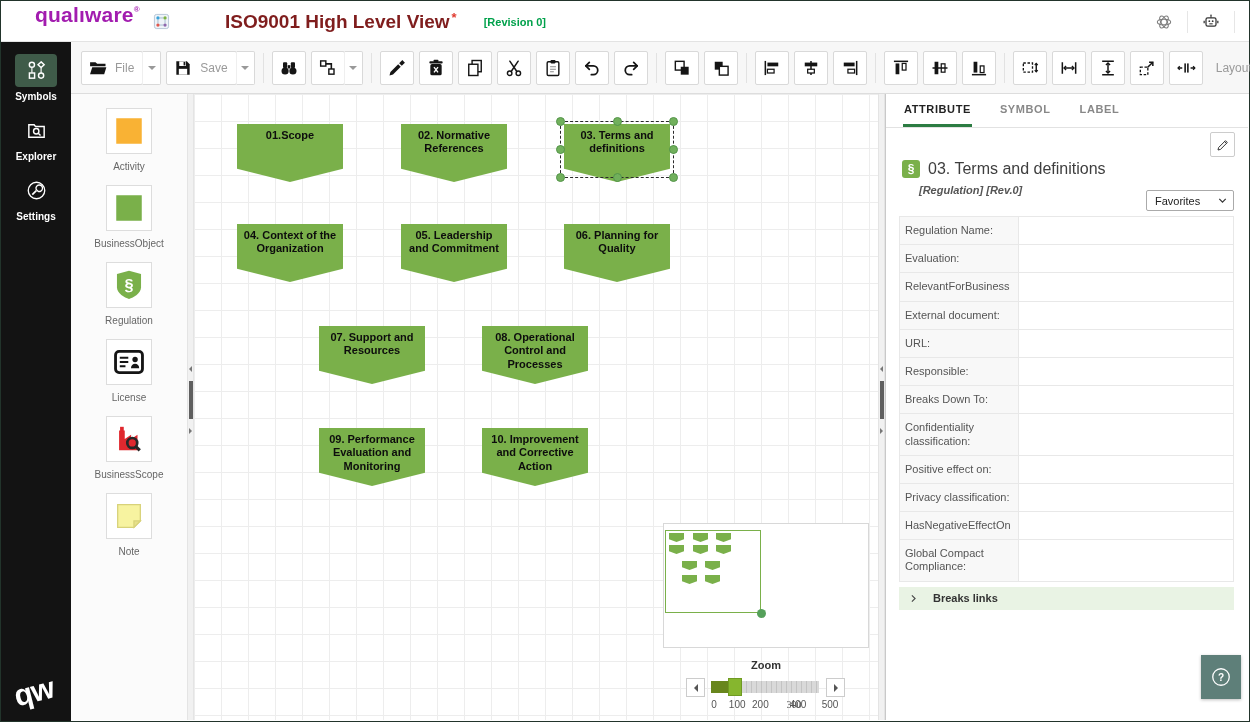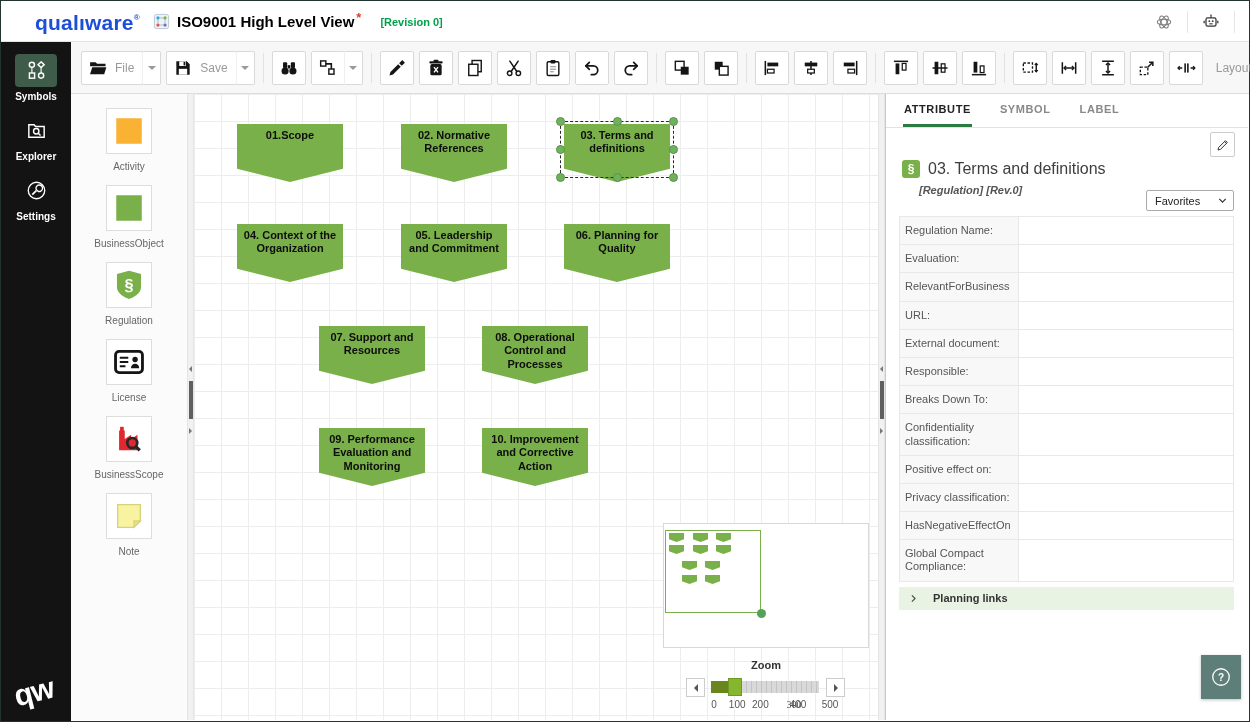--- a/index.html
+++ b/index.html
@@ -2,26 +2,26 @@
 <html><head>
 <meta charset="utf-8">
 <style>
   * { box-sizing: border-box; margin: 0; padding: 0; }
   html,body { width:1250px; height:722px; overflow:hidden; }
   body { font-family:"Liberation Sans", sans-serif; background:#fff; position:relative; }
   .app { position:absolute; inset:0; border:1px solid #22342b; background:#fff; }
 
   
   .top-header { position:absolute; left:0; top:0; right:0; height:41px; background:#fff; border-bottom:1px solid #e3e3e3; }
-  .brand { position:absolute; left:34px; top:10px; font-size:21px; font-weight:bold; color:#1d4ed8; letter-spacing:.2px; }
+  .brand { position:absolute; left:34px; top:2px; font-size:21px; font-weight:bold; color:#a21caf; letter-spacing:.2px; }
   .brand sup { font-size:8px; vertical-align:top; position:relative; top:2px; }
   .title-group { position:absolute; left:152px; top:0; height:41px; display:flex; align-items:center; gap:7px; }
-  .doc-title { font-size:15px; font-weight:bold; color:#000000; }
+  .doc-title { font-size:19px; font-weight:bold; color:#7f1d1d;margin-left:48px; }
   .doc-star { color:#e03c31; font-weight:bold; font-size:13px; position:relative; top:-4px; margin-left:1px; }
-  .doc-rev { font-size:11px; font-weight:600; color:#00a14b; margin-left:12px; }
+  .doc-rev { font-size:11px; font-weight:600; color:#00a14b; margin-left:20px; }
   .header-icons { position:absolute; right:14px; top:0; height:41px; display:flex; align-items:center; gap:12px; }
   .hdr-icon { width:22px; height:22px; display:grid; place-items:center; cursor:pointer; }
   .hdr-sep { width:1px; height:22px; background:#e6e6e6; }
 
   
   .nav { position:absolute; left:0; top:41px; bottom:0; width:70px; background:#131313; }
   .nav-item { margin-top:12px; display:flex; flex-direction:column; align-items:center; cursor:pointer; }
   .nav-icon-box { width:42px; height:33px; border-radius:4px; display:grid; place-items:center; }
   .nav-item.active .nav-icon-box { background:#3f5b49; }
   .nav-label { margin-top:4px; font-size:10px; font-weight:bold; color:#fff; }
@@ -675,25 +675,25 @@
             </div>
             <div class="field-row">
               <div class="field-label">Evaluation:</div>
               <div class="field-value"></div>
             </div>
             <div class="field-row">
               <div class="field-label">RelevantForBusiness</div>
               <div class="field-value"></div>
             </div>
             <div class="field-row">
+              <div class="field-label">External document:</div>
+              <div class="field-value"></div>
+            </div>
+            <div class="field-row">
               <div class="field-label">URL:</div>
-              <div class="field-value"></div>
-            </div>
-            <div class="field-row">
-              <div class="field-label">External document:</div>
               <div class="field-value"></div>
             </div>
             <div class="field-row">
               <div class="field-label">Responsible:</div>
               <div class="field-value"></div>
             </div>
             <div class="field-row">
               <div class="field-label">Breaks Down To:</div>
               <div class="field-value"></div>
             </div>
@@ -717,21 +717,21 @@
               <div class="field-label">Global Compact Compliance:</div>
               <div class="field-value"></div>
             </div>
           </div>
         <div class="generic-row">
           <span style="display: grid; place-items: center;">
               <svg width="11" height="11" viewBox="0 0 24 24">
                 <path d="M8.5 5l7 7-7 7" fill="none" stroke="#444" stroke-width="2.4"></path>
               </svg>
             </span>
-          <span class="generic-label">Planning links</span>
+          <span class="generic-label">Breaks links</span>
         </div>
       </div>
     </div>
   </div>
 
   <button class="help-btn">
       <span style="display: grid; place-items: center;">
         <svg width="22" height="22" viewBox="0 0 24 24">
           <circle cx="12" cy="12" r="9" fill="none" stroke="#fff" stroke-width="1.4"></circle>
           <text x="12" y="16" text-anchor="middle" font-size="11" font-weight="bold" fill="#fff">?</text>

